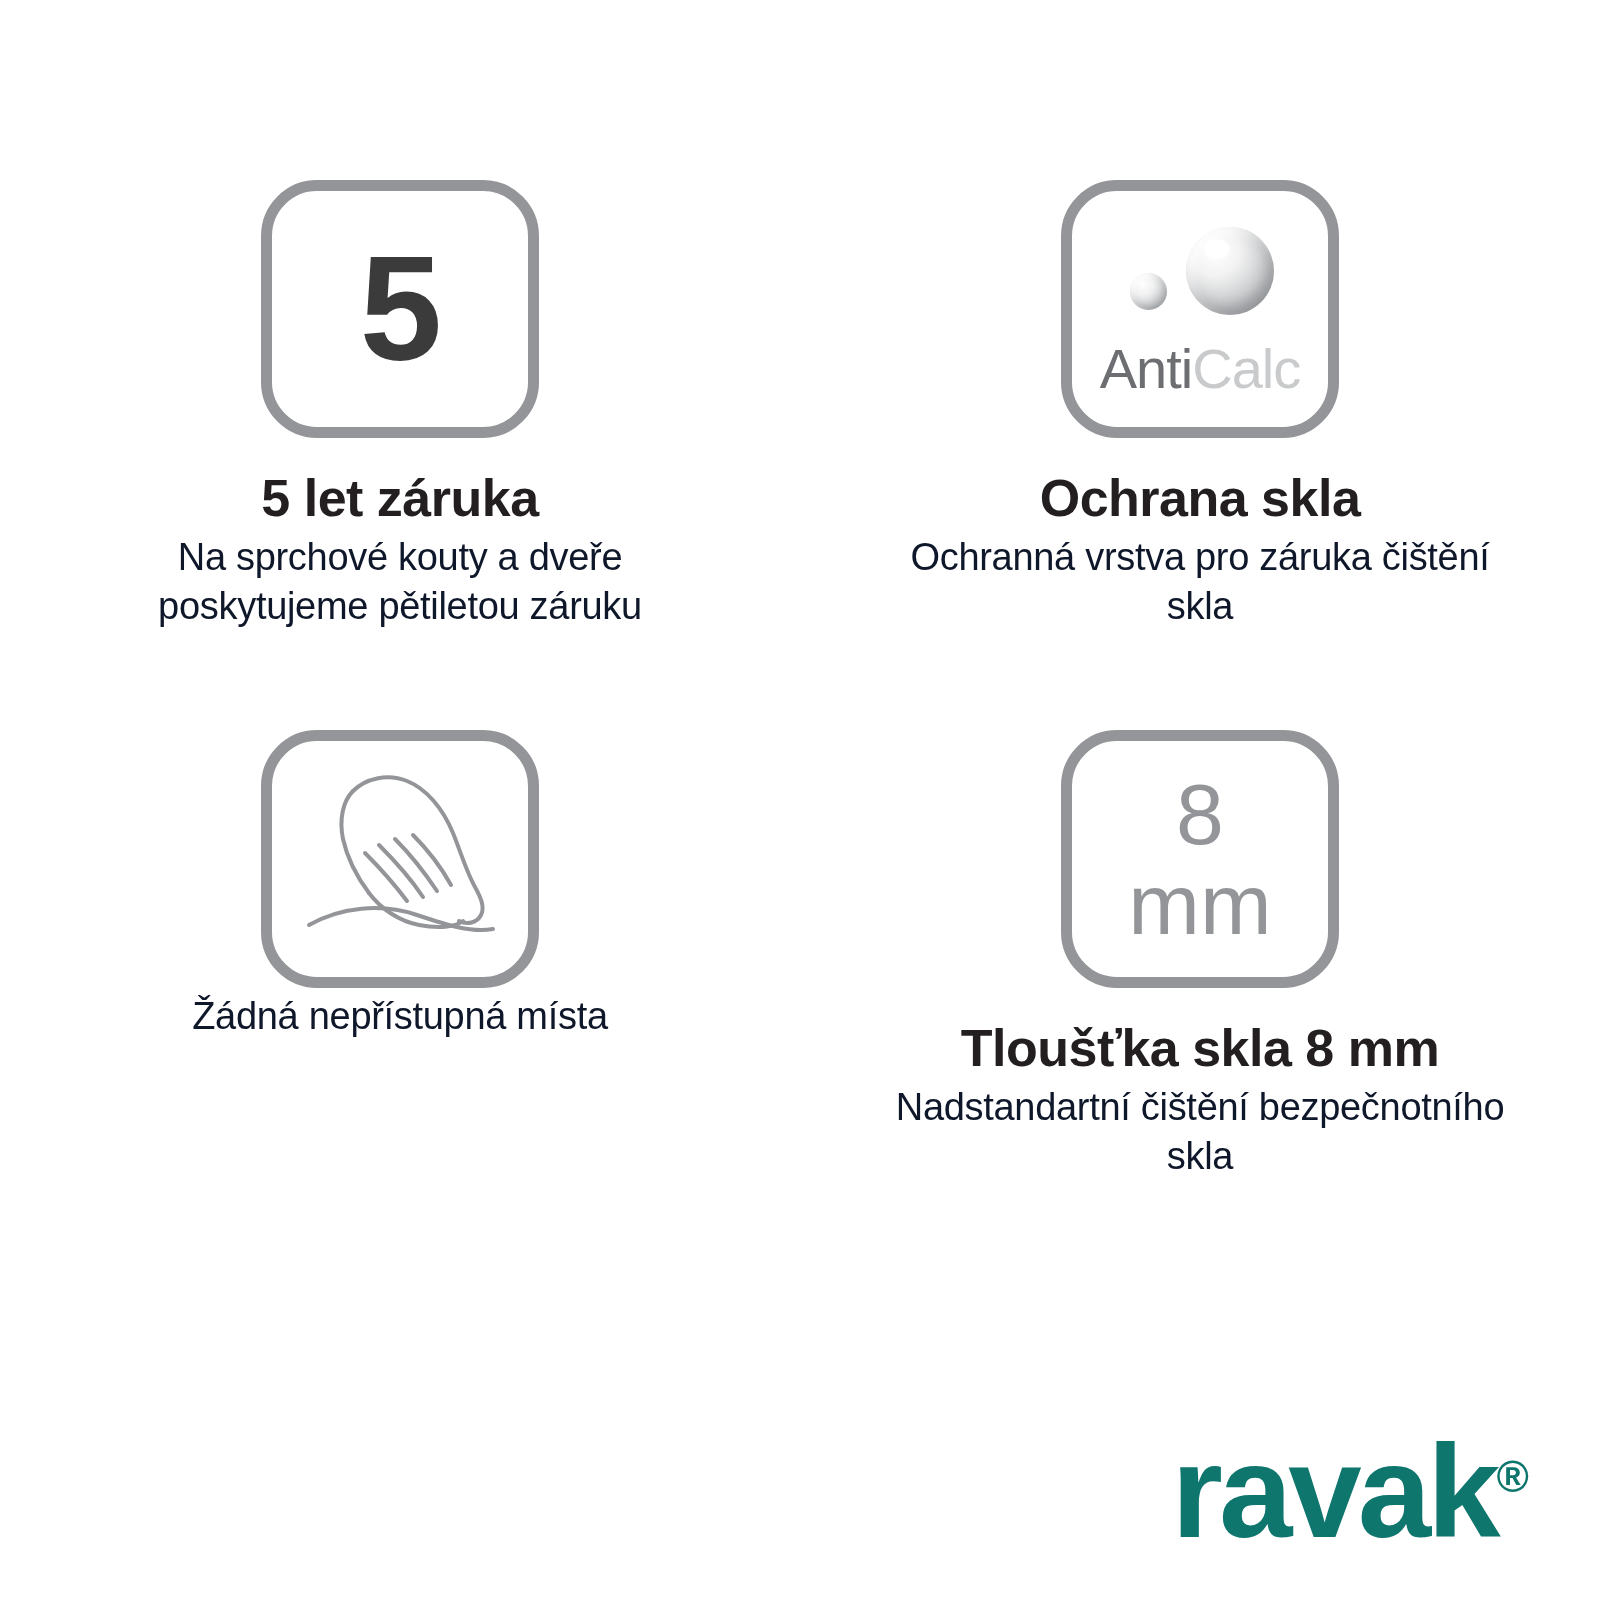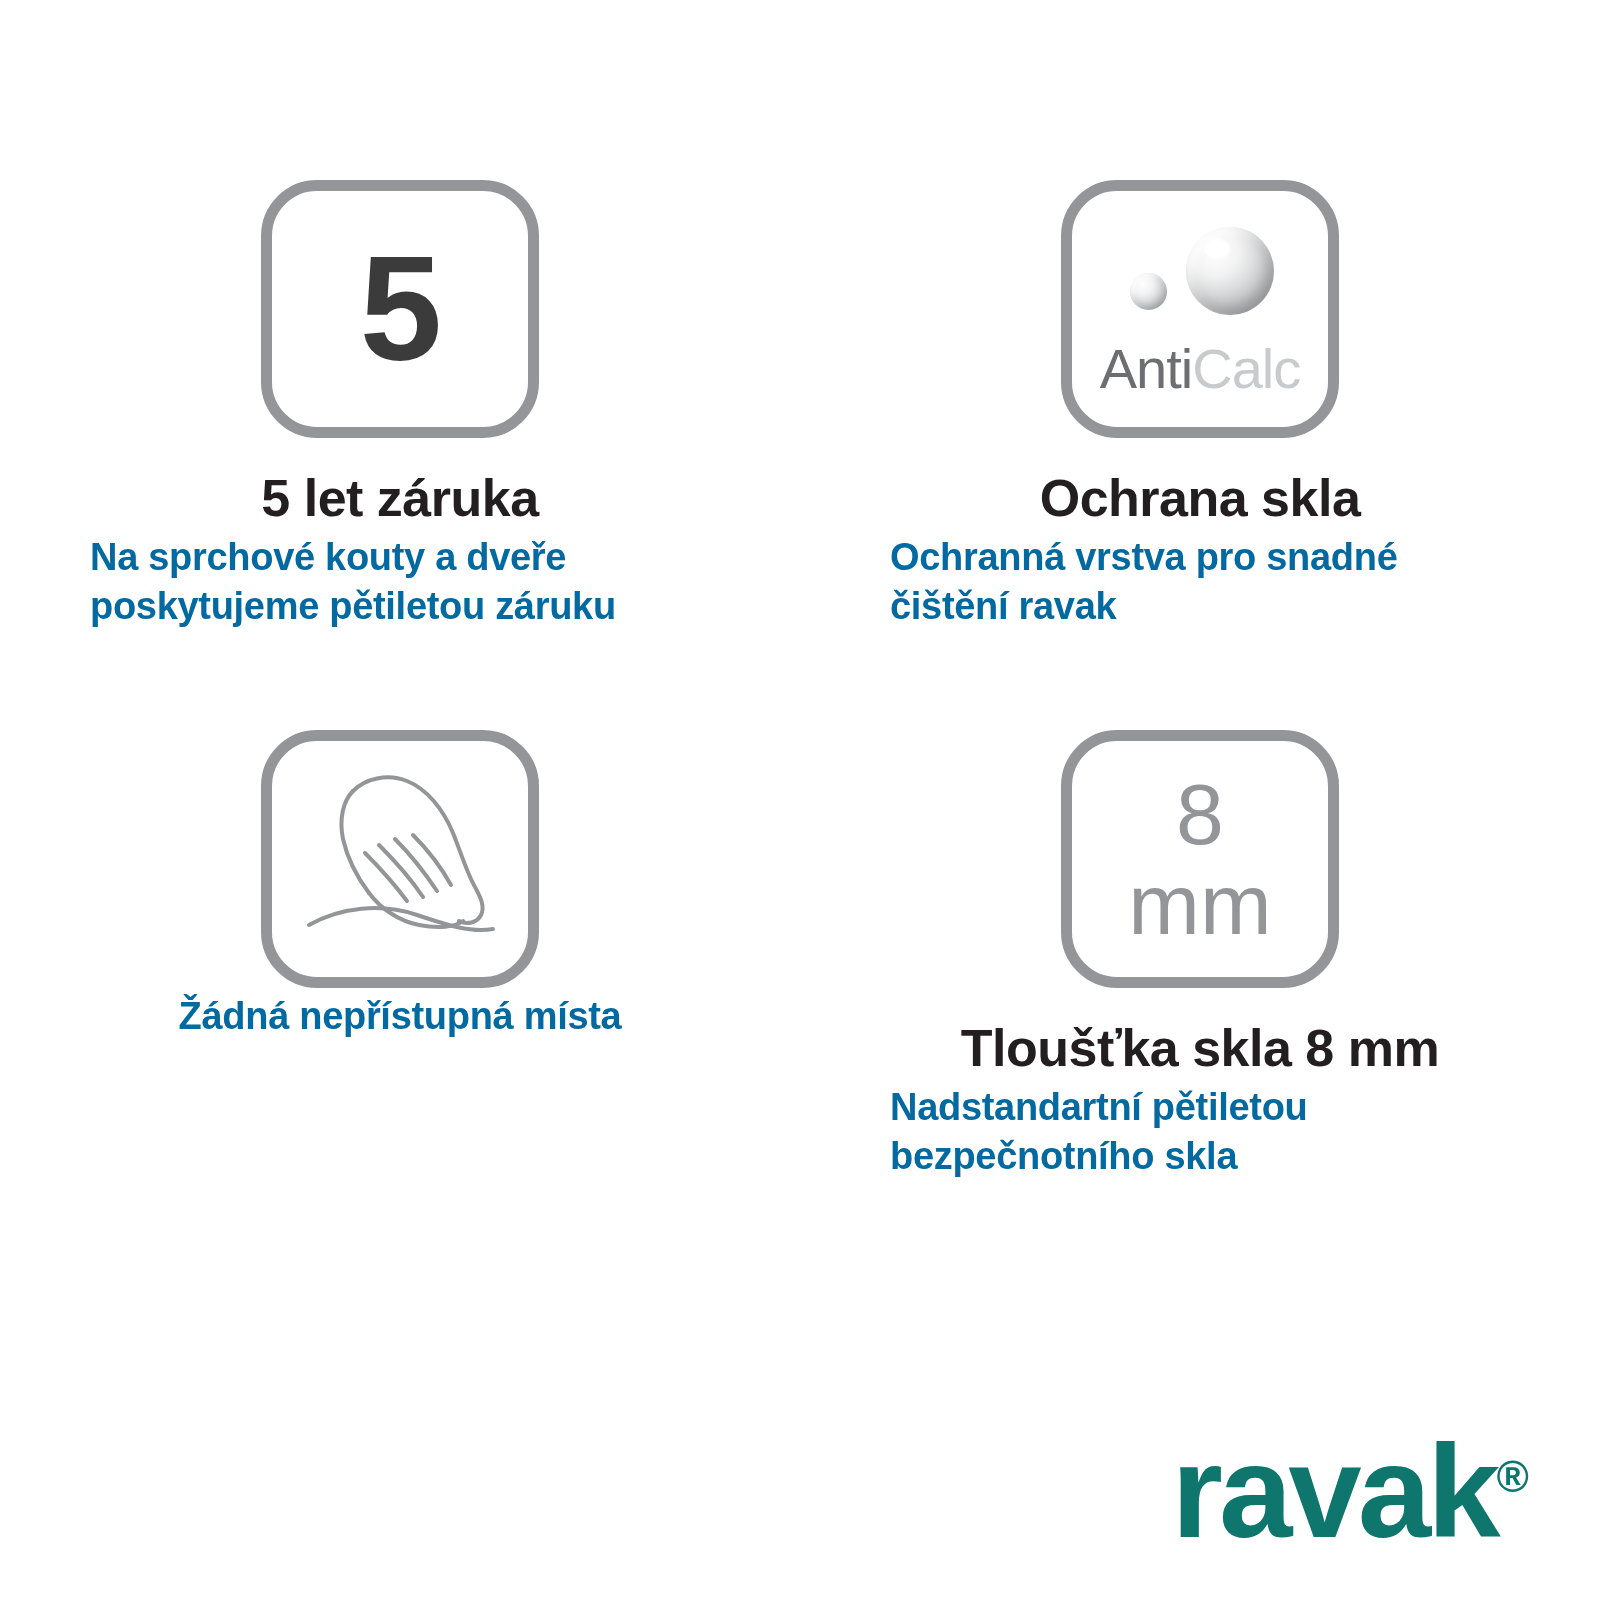--- a/index.html
+++ b/index.html
@@ -139,23 +139,24 @@
     font-size: 52px;
     font-weight: bold;
     color: #231f20;
     margin-top: 30px;
     text-align: center;
     line-height: 1.18;
     letter-spacing: -0.5px;
   }
   .feature-desc {
     font-size: 38px;
-    font-weight: bold;
-    color: #0369a1;
+    font-weight: normal;
+    color: #0f172a;
     margin-top: 4px;
+    text-align: center;
     line-height: 1.27;
     letter-spacing: -0.3px;
     max-width: 620px;
   }
 
   .logo {
     position: absolute;
     right: 71px;
     bottom: 42px;
     font-size: 132px;
@@ -189,21 +190,21 @@
         <div class="bubbles">
           <div class="bubble-big"></div>
           <div class="bubble-small"></div>
         </div>
         <div class="anticalc-text">
           <span class="a-dark">Anti</span><span class="a-light">Calc</span>
         </div>
       </div>
     </div>
     <div class="feature-title">Ochrana skla</div>
-    <div class="feature-desc">Ochranná vrstva pro snadné čištění ravak</div>
+    <div class="feature-desc">Ochranná vrstva pro záruka čištění skla</div>
   </div>
 
   <div class="feature r2">
     <div class="icon-box">
       <svg class="hand-svg" width="210" height="205" viewBox="0 0 210 205" fill="none" stroke="#939598" stroke-width="4" stroke-linecap="round" stroke-linejoin="round">
         <path d="M58 34 C70 22 92 16 112 24 C132 32 148 52 158 76 C166 96 172 116 180 130 C186 141 190 150 186 158 C182 166 172 168 164 164"></path>
         <path d="M58 34 C48 44 44 62 48 82 C52 100 62 120 74 136"></path>
         <path d="M74 136 C86 152 104 164 124 168 C144 172 160 170 168 164"></path>
         <path d="M70 96 C84 110 100 128 112 144"></path>
         <path d="M84 88 C98 102 116 122 128 140"></path>
@@ -216,18 +217,18 @@
   </div>
 
   <div class="feature r2">
     <div class="icon-box">
       <div class="icon-mm">
         <span class="mm-num">8</span>
         <span class="mm-unit">mm</span>
       </div>
     </div>
     <div class="feature-title">Tloušťka skla 8 mm</div>
-    <div class="feature-desc">Nadstandartní pětiletou bezpečnotního skla</div>
+    <div class="feature-desc">Nadstandartní čištění bezpečnotního skla</div>
   </div>
 
 </div>
 
 <div class="logo"><span>ravak</span><span class="reg">®</span></div>
 
 </body></html>

